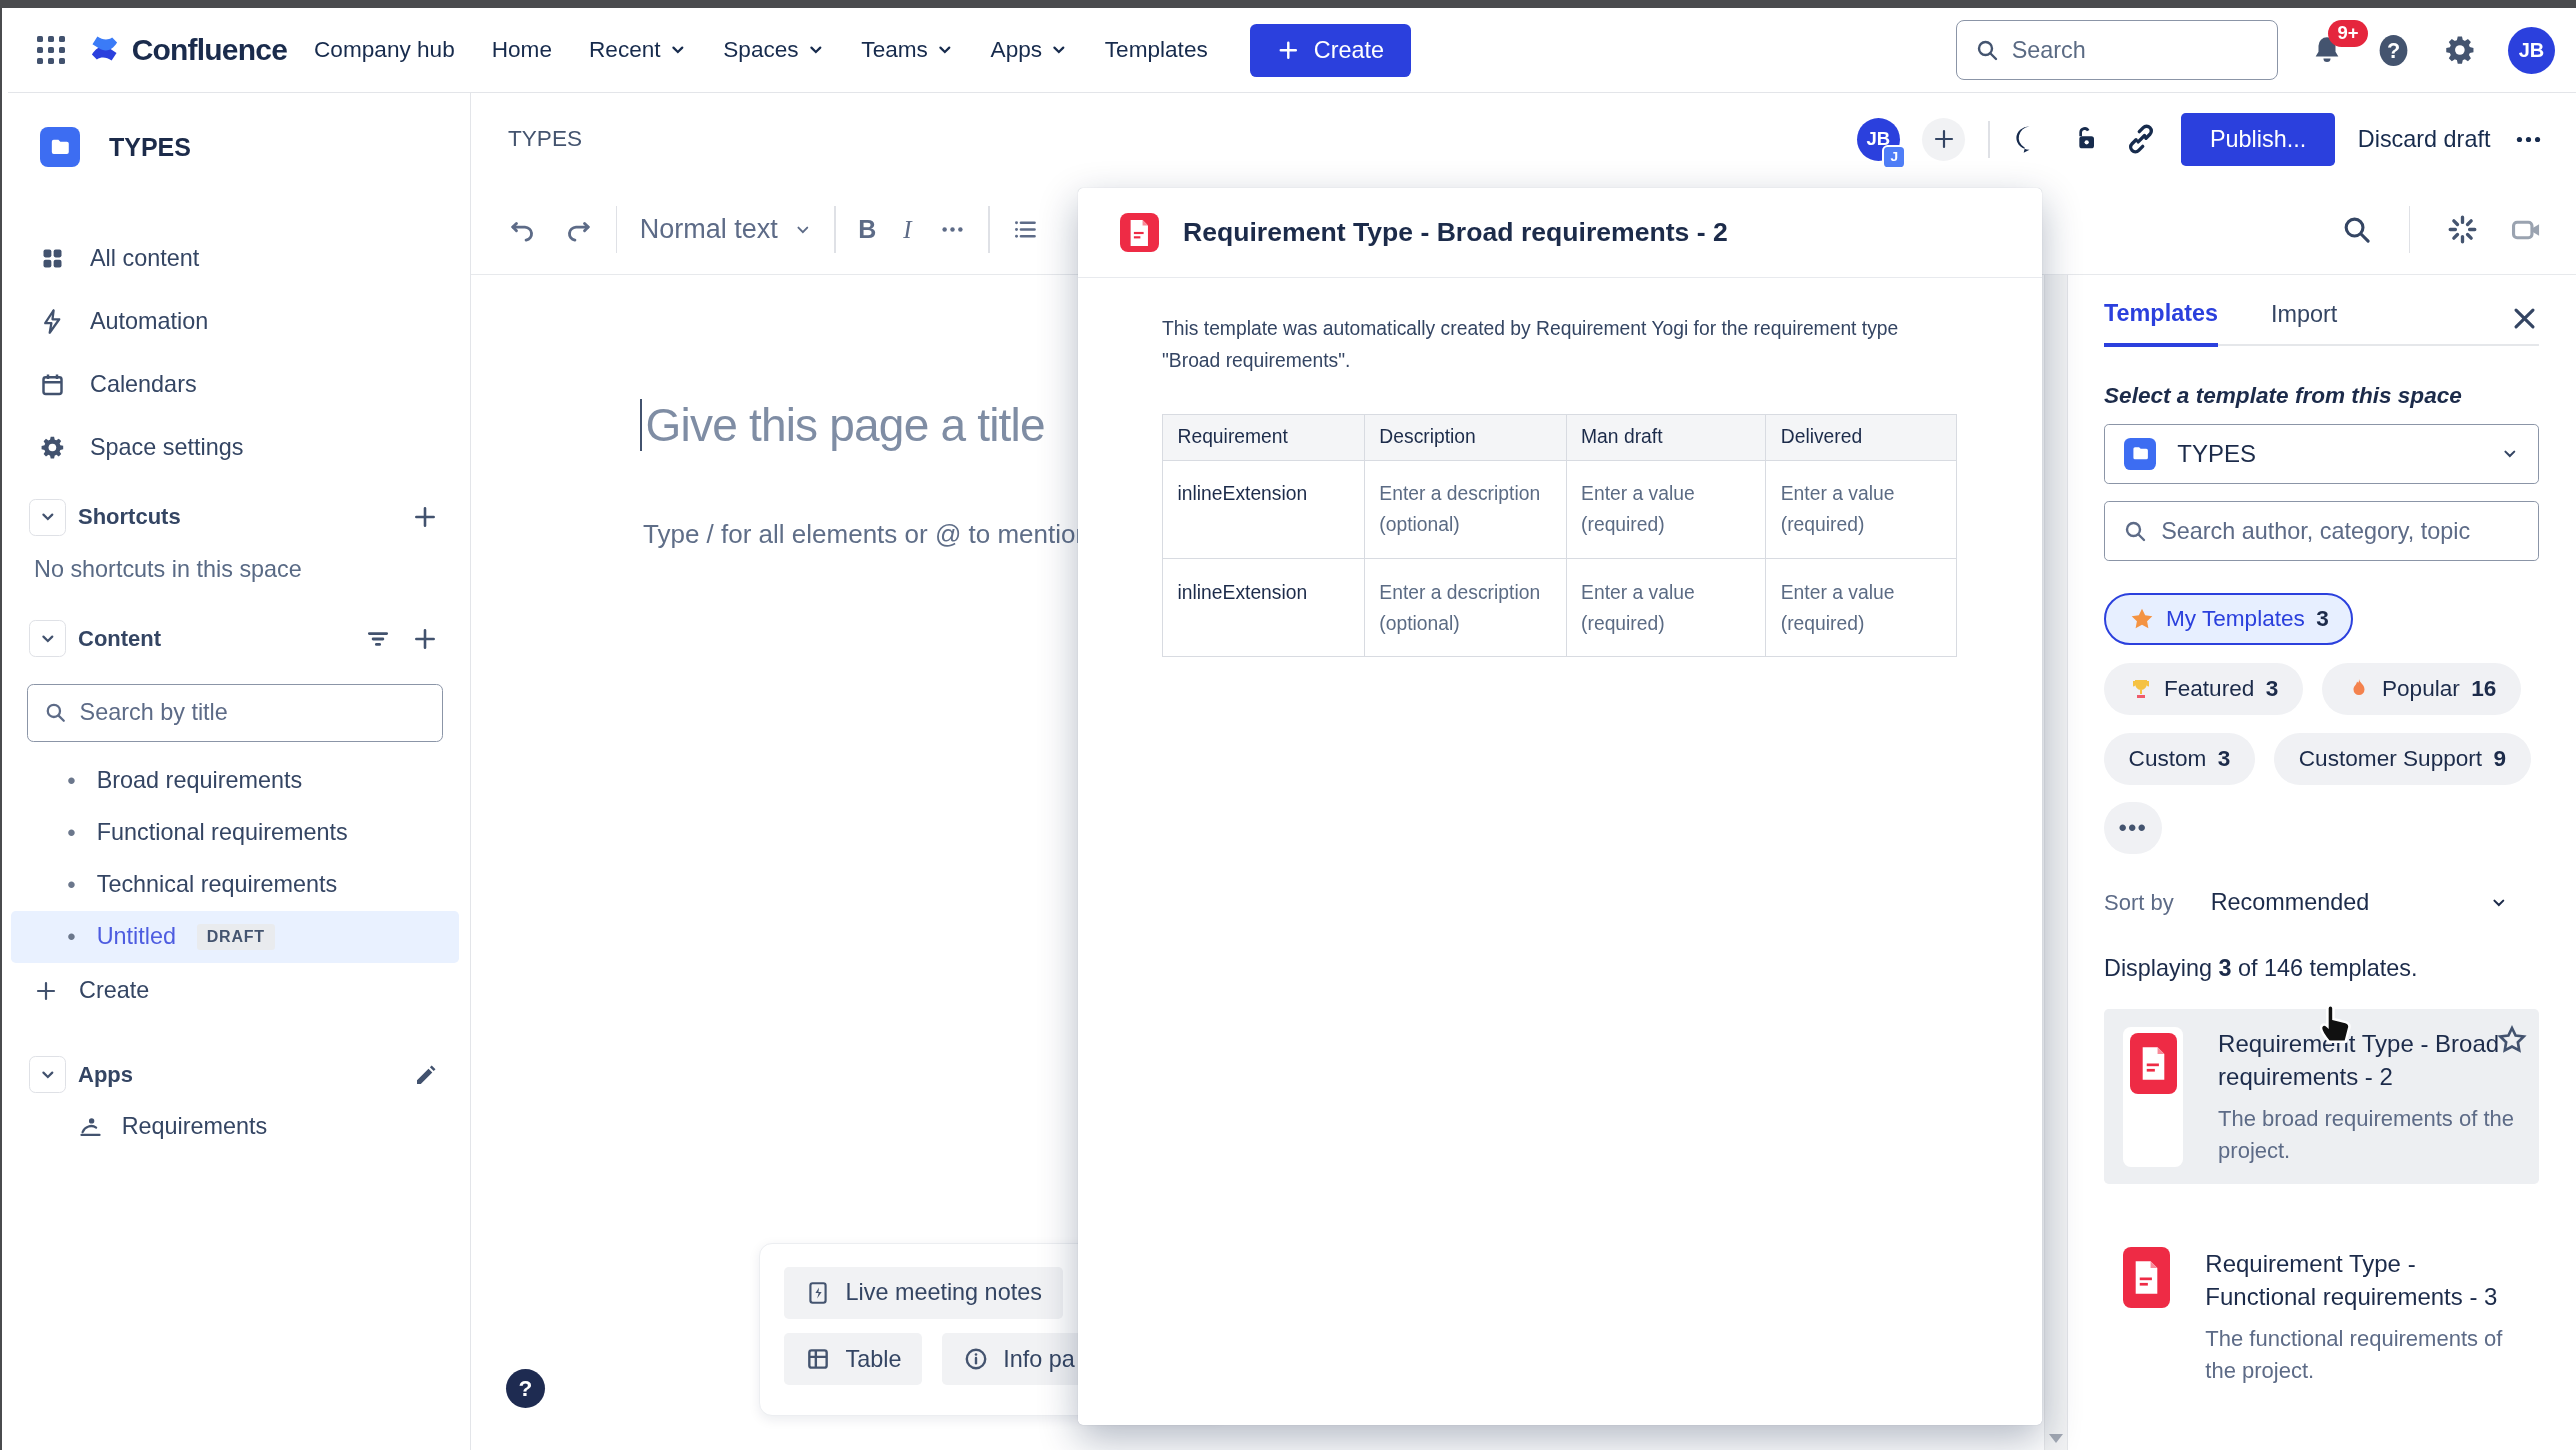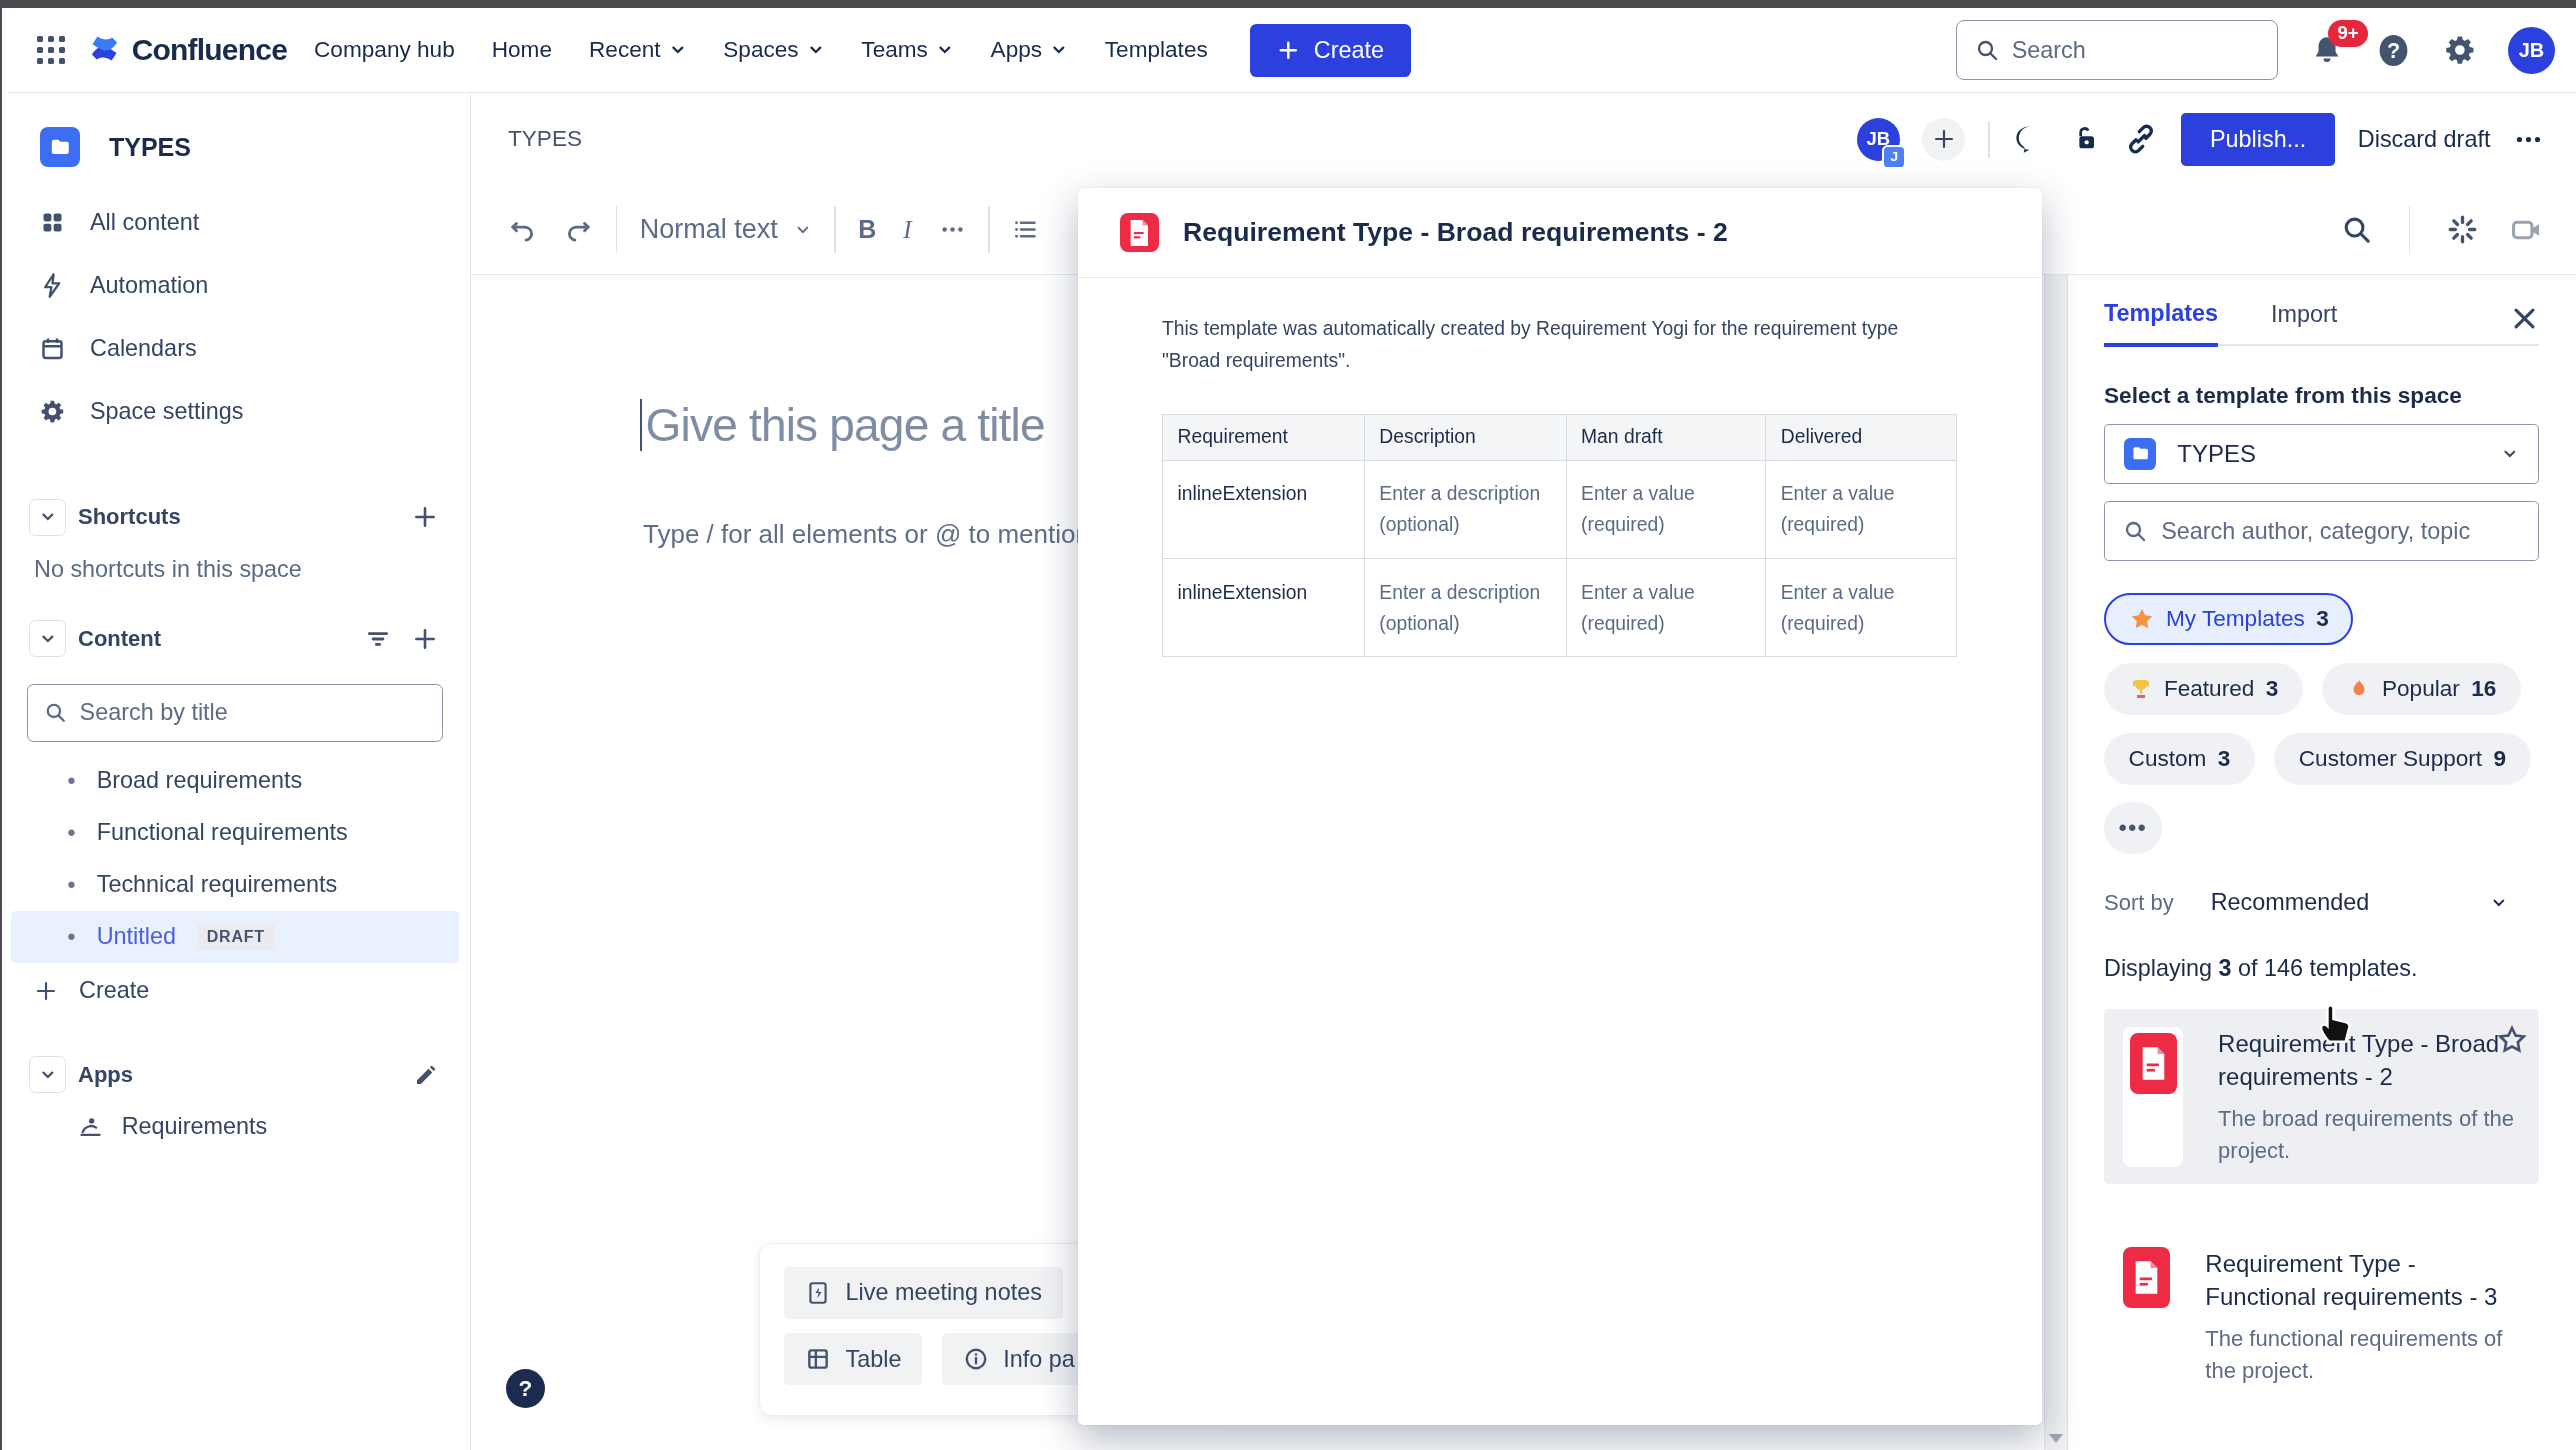--- a/index.html
+++ b/index.html
@@ -35,21 +35,21 @@
   .avatar { width:47px; height:47px; border-radius:50%; background:#2b40dd; color:#fff; font-size:20px; font-weight:bold;
             display:flex; align-items:center; justify-content:center; cursor:pointer; }
 
   
   .sidebar { position:absolute; left:0; top:93px; width:471px; height:1357px; background:#fff;
              border-right:1.6px solid #e3e5e9; padding-top:34px; z-index:10; }
   .space-row { display:flex; align-items:center; padding-left:40px; gap:29px; }
   .space-icon { width:40px; height:40px; border-radius:8px; background:#3d6df2; display:flex; align-items:center; justify-content:center; }
   .space-name { font-size:25px; font-weight:bold; color:#1c2b4a; }
   .side-menu { margin-top:42px; }
-  .side-item { height:63px; display:flex; align-items:flex-start; padding-left:39px; gap:24px; font-size:23.4px; color:#344563; cursor:pointer; }
+  .side-item { height:63px; display:flex; align-items:flex-end; padding-left:39px; gap:24px; font-size:23.4px; color:#344563; cursor:pointer; }
   .side-item svg { flex:none; }
   .section-head { margin-top:32px; display:flex; align-items:center; padding:0 32px 0 29px; height:48px; }
   .chev-box { width:37px; height:37px; border:1.6px solid #dfe1e6; border-radius:6.4px; display:flex; align-items:center;
               justify-content:center; cursor:pointer; background:#fff; }
   .section-title { font-size:22px; font-weight:bold; color:#344563; margin-left:12px; }
   .section-actions { margin-left:auto; display:flex; gap:21px; align-items:center; }
   .empty-note { font-size:23.4px; color:#596a85; padding-left:34px; margin-top:14.5px; }
   .title-search { margin:21px 27px 8px 27px; height:58px; border:1.6px solid #8b95a7; border-radius:6.4px;
                   display:flex; align-items:center; padding:0 16px; gap:13px; }
   .title-search input { border:none; outline:none; font-size:23.4px; color:#44546f; width:322px; font-family:inherit; }
@@ -133,21 +133,21 @@
               border-right:7.2px solid transparent; border-top:9.7px solid #a2a8b3; cursor:pointer; }
 
   
   .panel { position:absolute; left:2067px; top:275px; width:509px; height:1175px; background:#fff;
            border-left:1.6px solid #e3e5e9; padding:21px 37px 0 36px; z-index:9; }
   .tabs-row { display:flex; align-items:flex-end; border-bottom:2.4px solid #e5e7ea; height:50px; position:relative; }
   .tab { font-size:23.4px; padding-bottom:16px; cursor:pointer; }
   .tab.active { color:#2b40dd; font-weight:600; border-bottom:4px solid #2b40dd; margin-bottom:-3.2px; }
   .tab.inactive { color:#344563; margin-left:53px; }
   .panel-close { margin-left:auto; margin-bottom:11.3px; cursor:pointer; display:flex; }
-  .select-label { margin-top:37px; font-size:22.6px; font-weight:bold; color:#1c2b4a; }
+  .select-label { margin-top:37px; font-size:22.6px; font-weight:bold; color:#1c2b4a;font-style:italic; }
   .space-select { margin-top:14.5px; height:60px; border:1.6px solid #8b95a7; border-radius:4.8px; display:flex;
                   align-items:center; padding:0 19.3px; cursor:pointer; }
   .space-select .mini-space { width:32px; height:32px; border-radius:6.4px; background:#3d6df2; display:flex;
                               align-items:center; justify-content:center; }
   .space-select .val { font-size:24px; color:#1c2b4a; margin-left:21px; }
   .space-select .chev { margin-left:auto; }
   .panel-search { margin-top:17.7px; height:60px; border:1.6px solid #8b95a7; border-radius:4.8px; display:flex;
                   align-items:center; padding:0 17.7px; gap:14.5px; }
   .panel-search input { border:none; outline:none; font-size:23.4px; color:#44546f; width:354px; font-family:inherit; }
   .panel-search input::placeholder { color:#5d6b87; }

